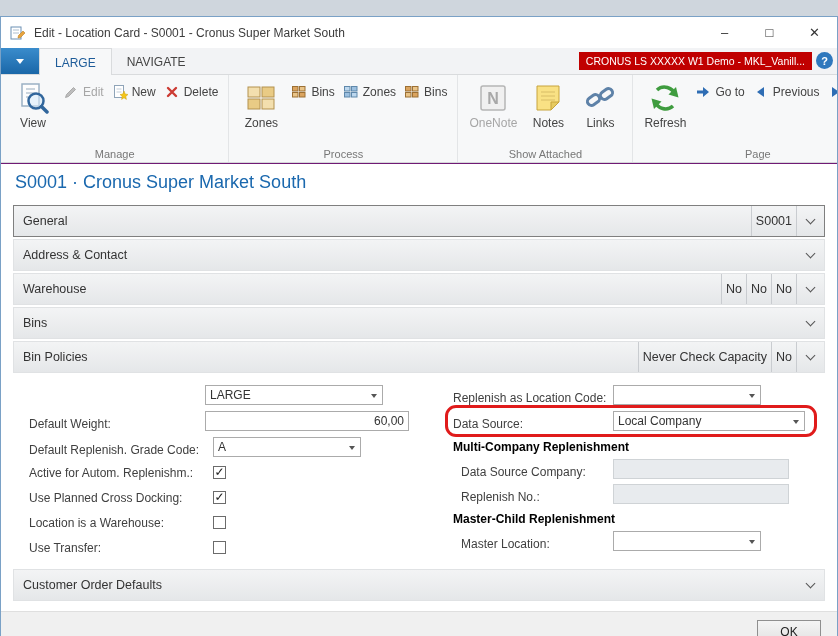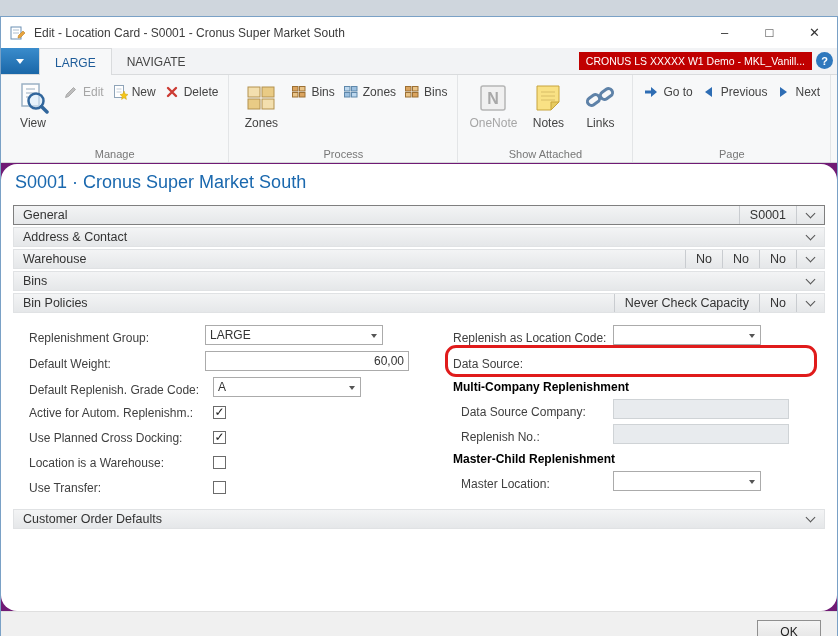--- a/index.html
+++ b/index.html
@@ -42,30 +42,30 @@
                padding-top:4px; font-size:12px; color:#444; text-align:center; }
   .btn-large.wide { width:58px; }
   .ico32 { width:32px; height:32px; }
   .btn-col { display:flex; padding-top:3px; }
   .btn-small { display:flex; align-items:center; gap:4px; height:21px; padding:0 4px;
                font-size:12px; color:#444; white-space:nowrap; }
   .ico16 { width:16px; height:16px; flex:0 0 auto; }
   .disabled-btn { color:#a6a6a6 !important; }
 
   
-  .content { position:absolute; top:147px; left:0; right:0; bottom:40px; background:#fff; overflow:hidden;border-radius:16px; }
+  .content { position:absolute; top:147px; left:0; right:0; bottom:40px; background:#fff; overflow:hidden; }
   .page-title { margin:8px 14px 12px; font-size:18px; color:#1a68ae; font-weight:normal; }
 
   .fasttab { margin:0 12px 2px; }
-  .fasttab-header { height:20px; background:linear-gradient(#f3f4f5,#e5e7e9);
+  .fasttab-header { height:32px; background:linear-gradient(#f3f4f5,#e5e7e9);
                     border:1px solid #e0e2e4; display:flex; align-items:center;
                     padding-left:9px; color:#333; font-size:12.5px; }
   .fasttab-header.focused { border-color:#7f7f7f; }
   .ft-right { margin-left:auto; display:flex; align-items:stretch; height:100%; }
-  .sum-cell { display:flex; align-items:center; padding:0 10px; border-left:1px solid #c9ccd0; }
+  .sum-cell { display:flex; align-items:center; padding:0 4px; border-left:1px solid #c9ccd0; }
   .chev-cell { width:28px; display:flex; align-items:center; justify-content:center;
                border-left:1px solid #c9ccd0; }
   .chev-cell.noborder { border-left:none; }
   .chev { width:7px; height:7px; border-right:1.6px solid #555; border-bottom:1.6px solid #555; }
   .chev.down { transform:rotate(45deg); margin-top:-3px; }
   .chev.up { transform:rotate(-135deg); margin-top:3px; }
 
   
   .replen-body { position:relative; height:192px; background:#fff; }
   .lbl { position:absolute; line-height:20px; color:#404040; white-space:nowrap; }
@@ -227,20 +227,29 @@
             <rect x="3" y="14" width="13" height="8" rx="4" transform="rotate(-35 9.5 18)"></rect>
             <rect x="16" y="8" width="13" height="8" rx="4" transform="rotate(-35 22.5 12)"></rect>
           </g>
         </svg>
         <span>Links</span>
       </div>
       <div class="group-label">Show Attached</div>
     </div>
 
     <div class="group">
+      <div class="btn-large">
+        <svg class="ico32" viewBox="0 0 32 32">
+          <path d="M8 8 A11 11 0 0 1 26 13" fill="none" stroke="#3f9c3f" stroke-width="3.5"></path>
+          <polygon points="27,5 29.5,15.5 19.5,12.5" fill="#3f9c3f"></polygon>
+          <path d="M24 24 A11 11 0 0 1 6 19" fill="none" stroke="#3f9c3f" stroke-width="3.5"></path>
+          <polygon points="5,27 2.5,16.5 12.5,19.5" fill="#3f9c3f"></polygon>
+        </svg>
+        <span>Refresh</span>
+      </div>
       <div class="btn-col">
         <div class="btn-small">
           <svg class="ico16" viewBox="0 0 16 16">
             <polygon points="2,6.5 8,6.5 8,3 14,8 8,13 8,9.5 2,9.5" fill="#2e6db4"></polygon>
           </svg>
           <span>Go to</span>
         </div>
         <div class="btn-small">
           <svg class="ico16" viewBox="0 0 16 16">
             <polygon points="11,3 4,8 11,13" fill="#2e6db4"></polygon>
@@ -319,21 +328,20 @@
               <span class="chev down"></span>
             </span>
         </span>
       </div>
     </div>
 
     <div class="fasttab">
 
       <div class="replen-body">
 
-        <div class="lbl" style="left:16px; top:13px">Replenishment Group:</div>
         <div class="combo" style="left:192px; top:10px; width:178px">
           <span>LARGE</span>
           <span class="combo-arrow"></span>
         </div>
 
         <div class="lbl" style="left:16px; top:39px">Default Weight:</div>
         <div class="textbox num" style="left:192px; top:36px; width:204px">
           <span>60,00</span>
         </div>
 
@@ -355,20 +363,24 @@
         <div class="lbl" style="left:16px; top:163px">Use Transfer:</div>
         <div class="checkbox" style="left:200px; top:166px"></div>
 
         <div class="lbl" style="left:440px; top:13px">Replenish as Location Code:</div>
         <div class="combo" style="left:600px; top:10px; width:148px">
           <span></span>
           <span class="combo-arrow"></span>
         </div>
 
         <div class="lbl" style="left:440px; top:39px">Data Source:</div>
+        <div class="combo" style="left:600px; top:36px; width:192px">
+          <span>Local Company</span>
+          <span class="combo-arrow"></span>
+        </div>
         <div class="red-highlight" style="left:432px; top:30px; width:372px; height:32px"></div>
 
         <div class="grp-hdr" style="left:440px; top:62px">Multi-Company Replenishment</div>
 
         <div class="lbl" style="left:448px; top:87px">Data Source Company:</div>
         <div class="textbox disabled" style="left:600px; top:84px; width:176px">
           <span></span>
         </div>
 
         <div class="lbl" style="left:448px; top:112px">Replenish No.:</div>

